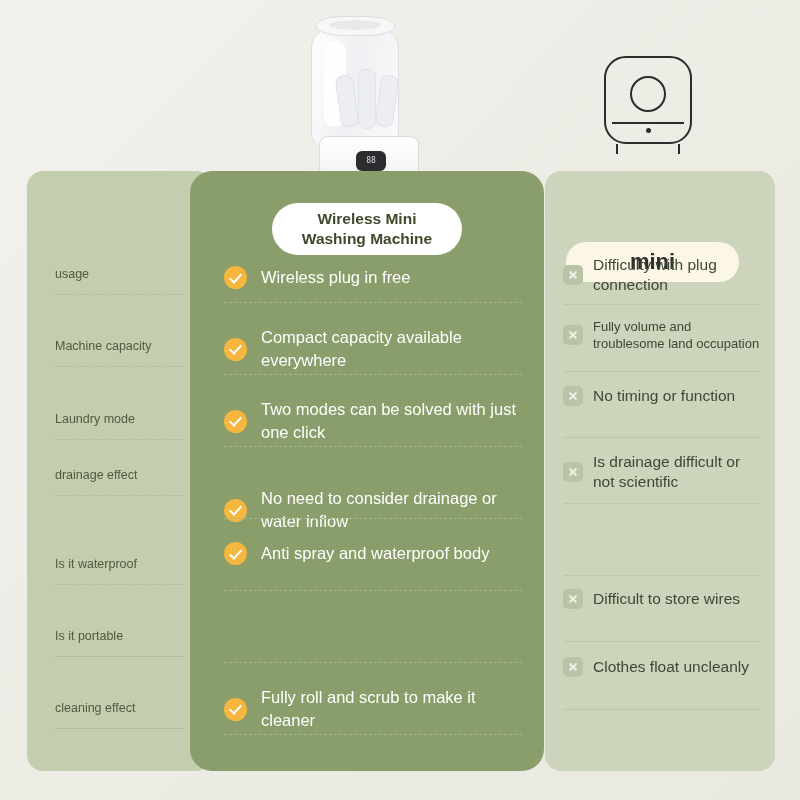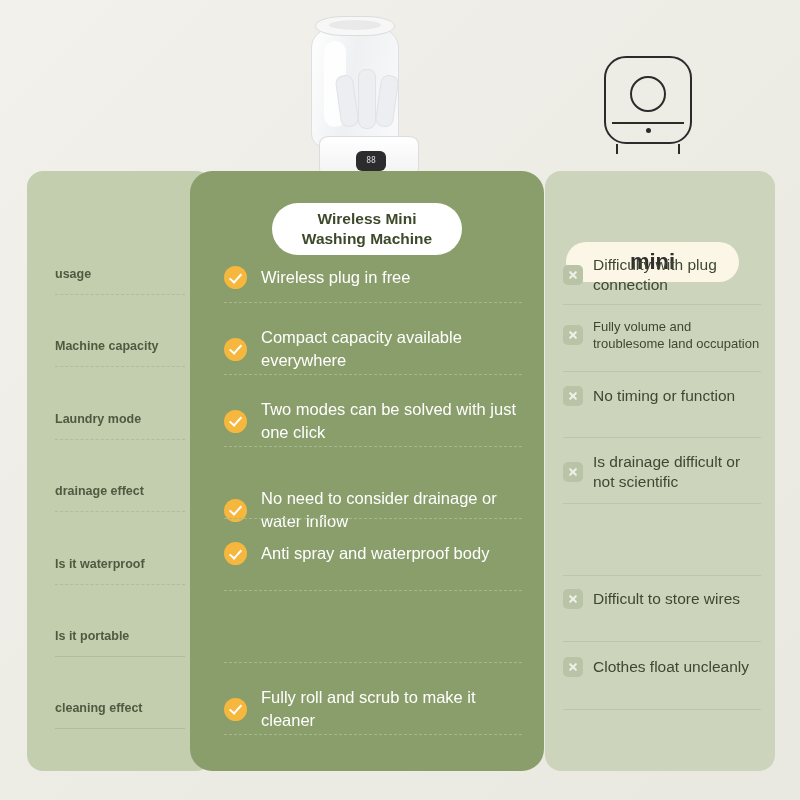--- a/index.html
+++ b/index.html
@@ -236,21 +236,20 @@
     margin-top: 45px;
   }
 
   
   .left-rows {
     position: absolute;
     left: 27px;
     top: 171px;
     width: 185px;
     height: 600px;
-    font-weight: bold;
   }
   .left-row {
     position: absolute;
     left: 28px;
     width: 130px;
     color: #4f5a41;
     font-size: 12.5px;
     line-height: 16px;
   }
   .left-row .dash {
@@ -406,21 +405,21 @@
     <div class="dash"></div>
   </div>
   <div class="left-row" style="top:167px">
     <span>Machine capacity</span>
     <div class="dash"></div>
   </div>
   <div class="left-row" style="top:240px">
     <span>Laundry mode</span>
     <div class="dash"></div>
   </div>
-  <div class="left-row" style="top:312px">
+  <div class="left-row" style="top:296px">
     <span>drainage effect</span>
     <div class="dash"></div>
   </div>
   <div class="left-row" style="top:385px">
     <span>Is it waterproof</span>
     <div class="dash"></div>
   </div>
   <div class="left-row last" style="top:457px">
     <span>Is it portable</span>
     <div class="dash"></div>

